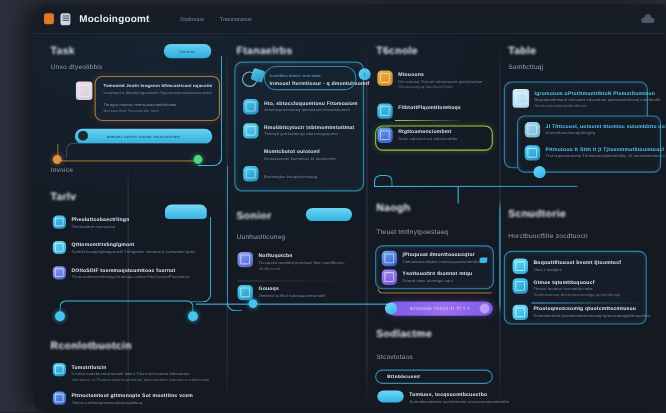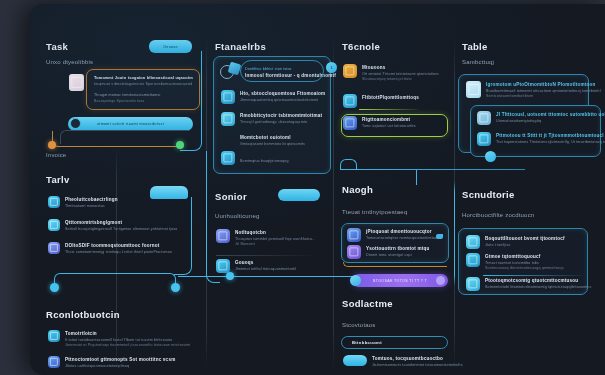--- a/index.html
+++ b/index.html
@@ -129,20 +129,33 @@
   .bar { position:absolute; border-radius:2px; }
   .bar-line { background:linear-gradient(90deg,#3fb6e4,rgba(63,182,228,.05)); height:1px; }
   .bar-lime { background:linear-gradient(90deg,#a9d93f,rgba(169,217,63,.05)); height:1px; }
   .bar-grey { background:linear-gradient(90deg,#3a4656,rgba(58,70,86,.05)); height:1px; }
 </style>
 </head>
 <body>
 
 <div id="app-frame">
 
+  <div id="topbar">
+    <div class="logo-sq"></div>
+    <div class="logo-doc"></div>
+    <div class="app-title">Mocloingoomt</div>
+    <div class="topnav">
+      <span>Dodtmate</span>
+      <span>Tmomotamm</span>
+    </div>
+    <div id="cloud-icon">
+      <div class="c1"></div>
+        <div class="c2"></div>
+    </div>
+  </div>
 
   <div id="canvas">
 
     <div class="col-divider" style="left:176px"></div>
     <div class="col-divider" style="left:303px"></div>
     <div class="col-divider" style="left:424px"></div>
     <div class="col-divider" style="left:86px;top:118px"></div>
 
     <div style="position:absolute;left:16px;top:10px" class="sec-title">Task</div>
     <div style="position:absolute;left:16px;top:28px" class="sec-sub">Unxo dtyeolibbis</div>

